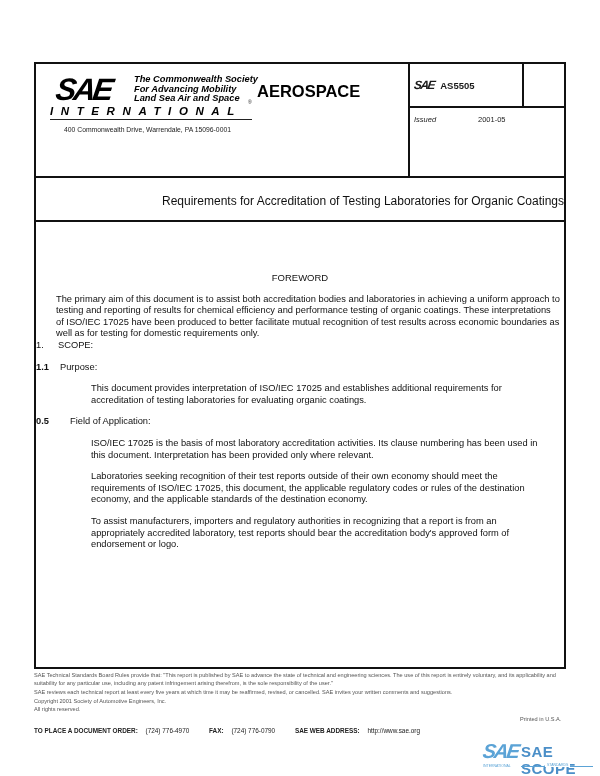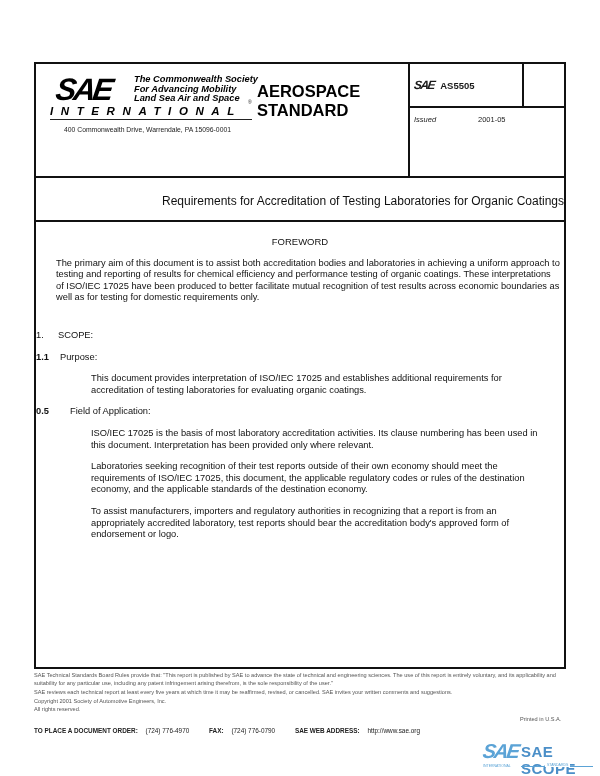--- a/index.html
+++ b/index.html
@@ -30,22 +30,22 @@
 
     .issued { position: absolute; left: 378px; top: 51px; font-size: 7.5px; color: #222; font-style: italic; }
     .issued-date { position: absolute; left: 442px; top: 51px; font-size: 7.5px; color: #222; }
 
     
     .title-bottom { position: absolute; left: 0; top: 156px; width: 100%; height: 1.5px; background: #111; }
     .doc-title { position: absolute; left: 0; top: 130px; width: 100%; text-align: right; font-size: 12px; color: #111; }
 
     
     .body { position: absolute; left: 0; top: 172px; width: 100%; font-size: 9.3px; line-height: 11.6px; color: #111; }
-    .foreword-head { text-align: center; margin-bottom: 10px; font-size: 9.5px; }
-    .para { padding-left: 20px; padding-right: 4px; margin-bottom: 26px; }
+    .foreword-head { text-align: center; margin-bottom: 10px; font-size: 9.5px; margin-top: 36px; }
+    .para { padding-left: 20px; padding-right: 4px; margin-bottom: 0; }
     .section { display: flex; margin-left: 0px; margin-bottom: 10px; }
     .sec-num { width: 22px; font-weight: normal; }
     .sec-num.bold { font-weight: bold; }
     .sec-label { }
     .sub { padding-left: 55px; padding-right: 18px; margin-bottom: 10px; }
 
     
     .footer { position: absolute; left: 34px; top: 672px; width: 540px; font-size: 5.6px; color: #555; line-height: 7.5px; }
     .footer p { margin-bottom: 1.5px; }
     .foot-printed { position: absolute; left: 486px; top: 44px; font-size: 5.6px; color: #555; }
@@ -79,21 +79,20 @@
       <div>Land Sea Air and Space</div>
     </div>
     <div class="logo-intl">INTERNATIONAL</div>
     <div class="logo-reg">®</div>
     <div class="logo-rule"></div>
     <div class="logo-address">400 Commonwealth Drive, Warrendale, PA 15096-0001</div>
   </div>
 
   <div class="std-title">
     <div>AEROSPACE</div>
-    <div>STANDARD</div>
   </div>
 
   <div class="as-number">
     <span class="as-sae">SAE</span>
     <span class="as-code">AS5505</span>
   </div>
   <div class="issued">Issued</div>
   <div class="issued-date">2001-05</div>
 
   <div class="doc-title">Requirements for Accreditation of Testing Laboratories for Organic Coatings</div>

